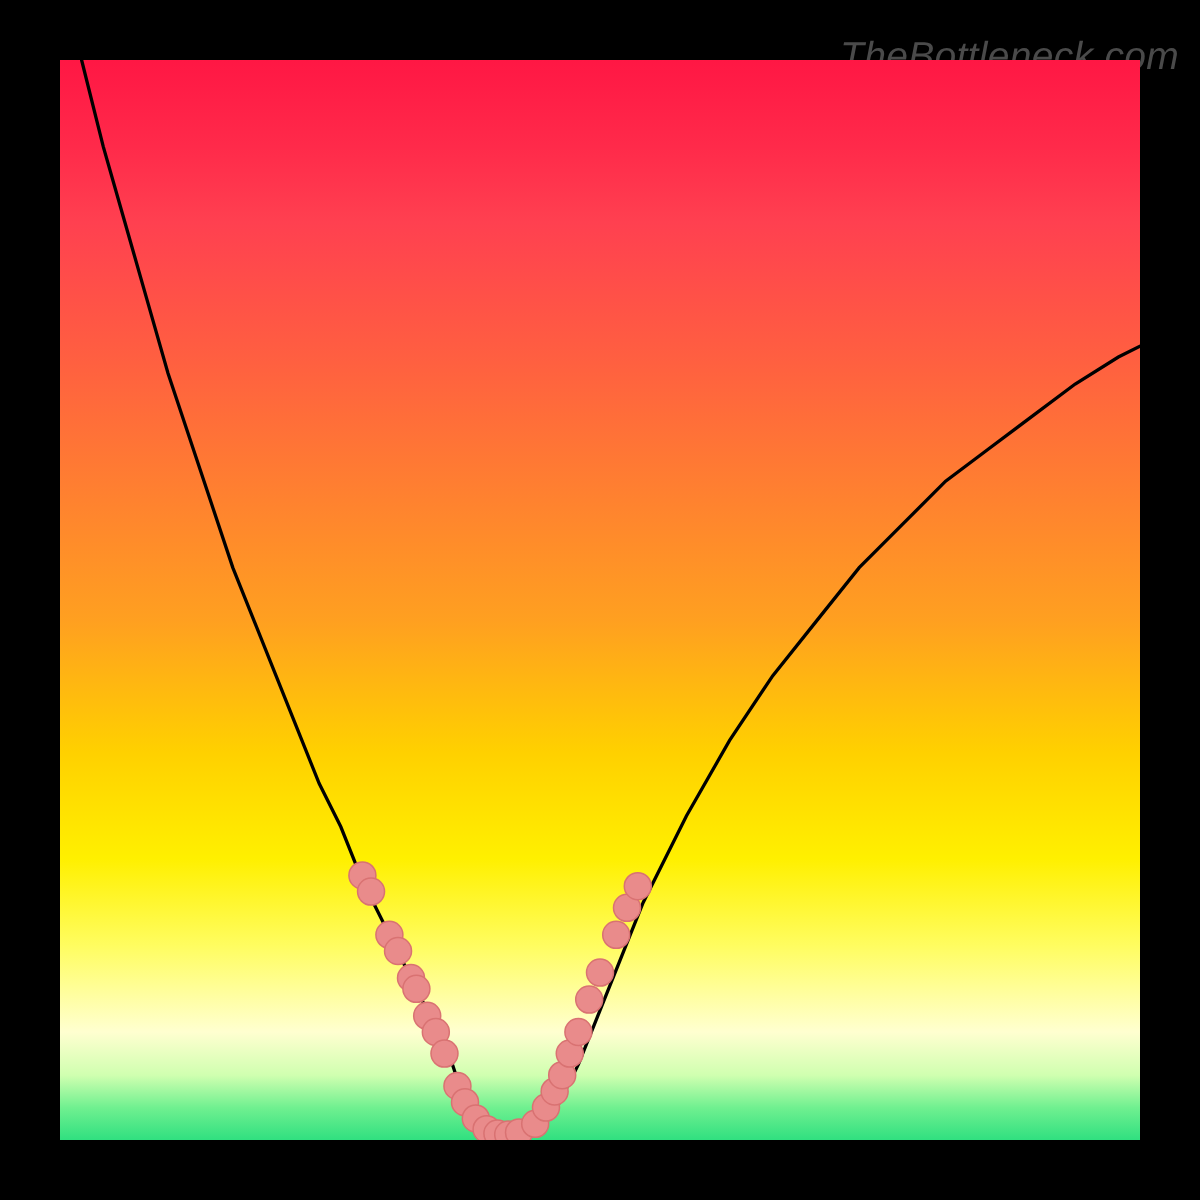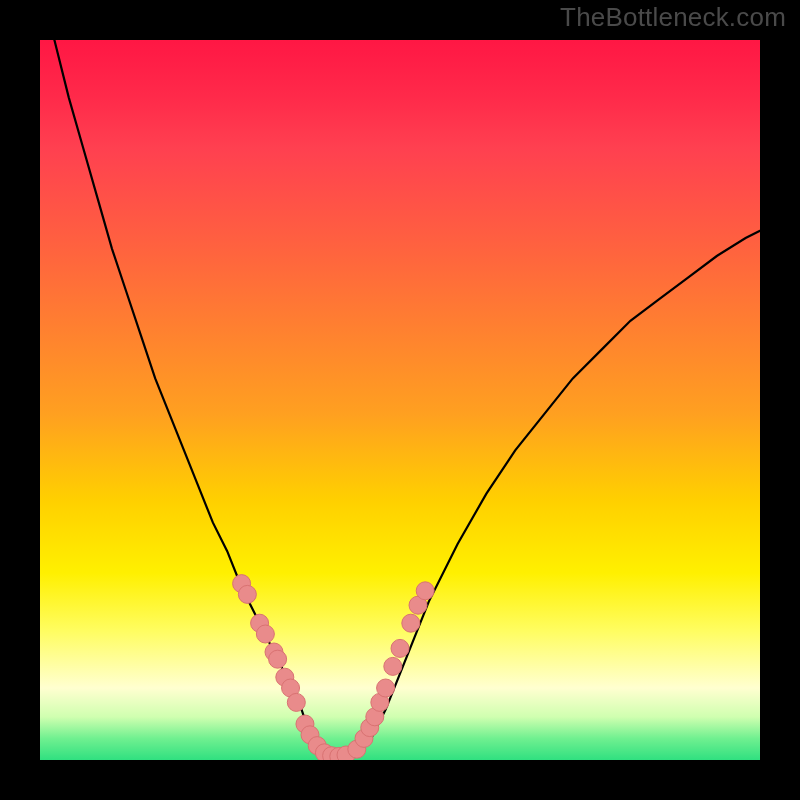--- a/index.html
+++ b/index.html
@@ -45,27 +45,28 @@
       #fff000 74%,
       #fffd60 82%,
       #ffffd0 90%,
       #d0ffb0 94%,
       #70f090 97%,
       #30e080 100%
     );
   }
   .watermark {
     position: absolute;
-    top: 2px;
+    top: 22px;
     right: 14px;
     color: #4a4a4a;
     font-size: 26px;
     font-weight: 500;
     letter-spacing: 0.2px;
     user-select: none;
+    font-style: italic;
   }
   svg {
     position: absolute;
     left: 0;
     top: 0;
   }
 </style>
 </head>
 <body>
 

